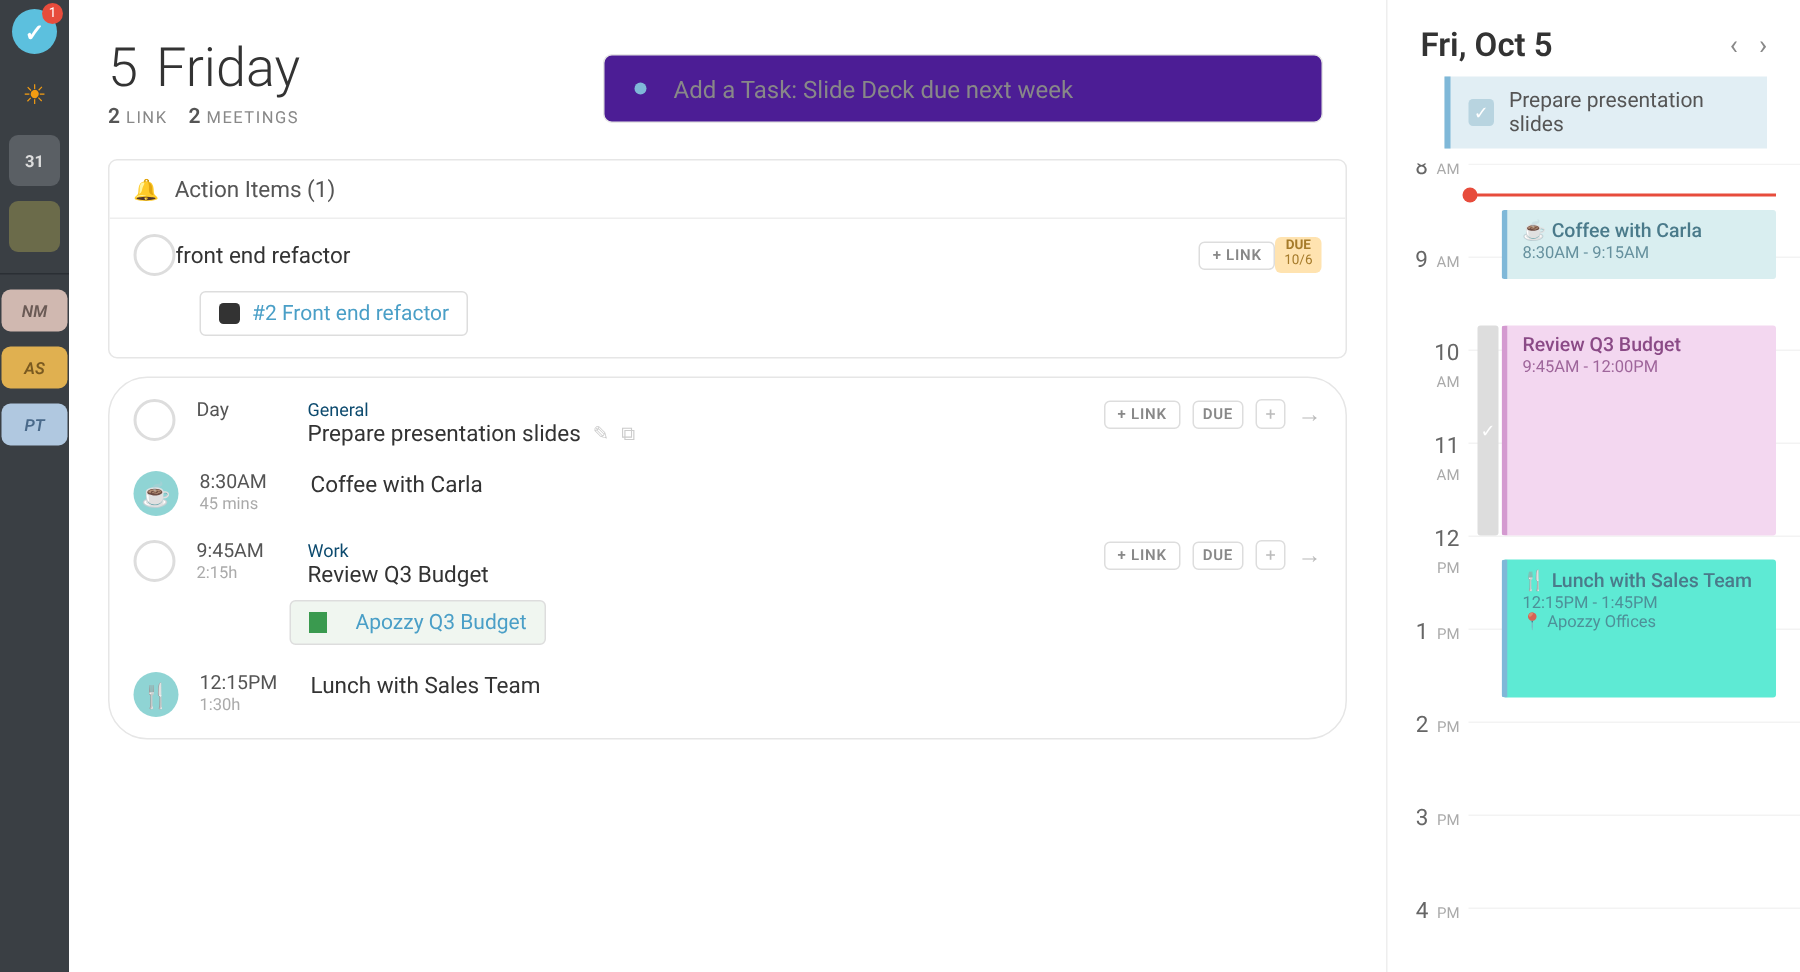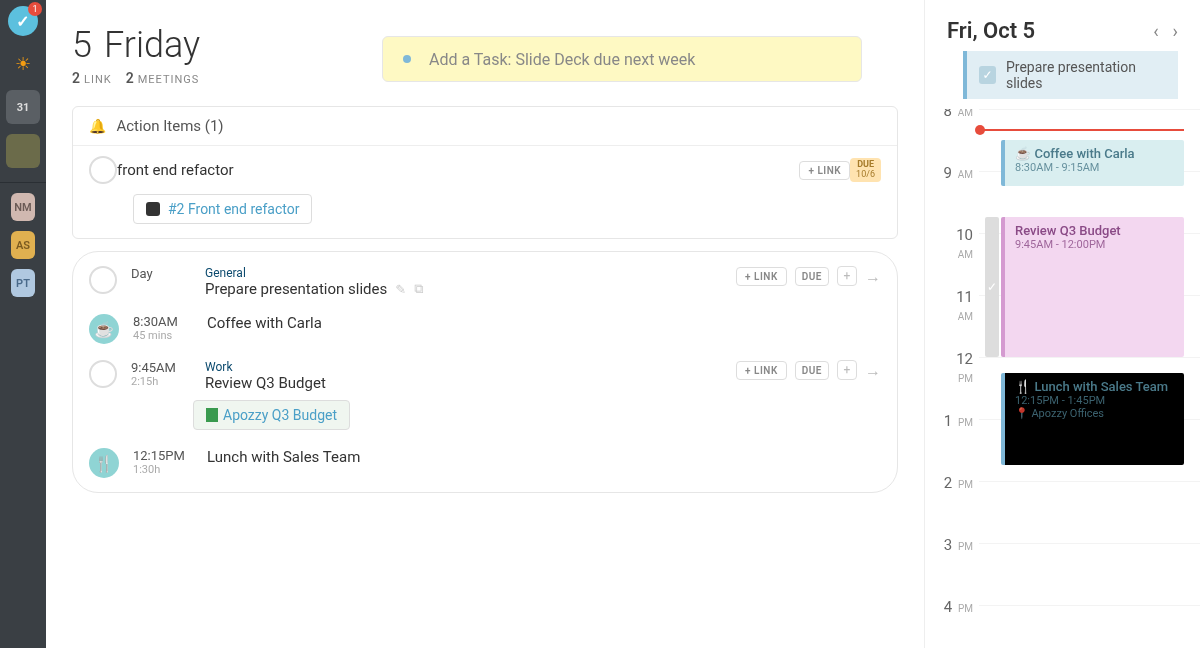--- a/index.html
+++ b/index.html
@@ -6,29 +6,29 @@
 body { background: #fff; height: 648px; width: 1200px; overflow: hidden; display: flex; }
 .left-rail { width: 46px; background: #3a3f44; display: flex; flex-direction: column; align-items: center; padding-top: 6px; }
 .rail-icon { width: 34px; height: 34px; border-radius: 6px; display: flex; align-items: center; justify-content: center; margin-bottom: 10px; cursor: pointer; position: relative; }
 .rail-logo { background: #5cc0de; border-radius: 50%; width: 30px; height: 30px; }
 .rail-logo::after { content: "✓"; color: #fff; font-size: 16px; font-weight: bold; }
 .rail-badge { position: absolute; top: -4px; right: -4px; background: #e74c3c; color: #fff; font-size: 9px; width: 14px; height: 14px; border-radius: 50%; display: flex; align-items: center; justify-content: center; }
 .rail-sun { color: #f39c12; font-size: 18px; }
 .rail-cal { background: #5a5f64; color: #ddd; font-size: 11px; font-weight: bold; }
 .rail-gen { background: #6b6b4a; }
 .rail-divider { width: 46px; height: 1px; background: #2a2f34; margin: 4px 0 10px; }
-.rail-avatar { width: 24px; height: 28px; border-radius: 6px; display: flex; align-items: center; justify-content: center; font-size: 11px; font-weight: 600; margin-bottom: 10px; cursor: pointer; }
+.rail-avatar { width: 44px; height: 28px; border-radius: 6px; display: flex; align-items: center; justify-content: center; font-size: 11px; font-weight: 600; margin-bottom: 10px; cursor: pointer; font-style: italic; }
 .main { flex: 1; display: flex; }
 .center { flex: 1; padding: 24px 26px 0 26px; overflow-y: auto; }
 .day-header { display: flex; align-items: baseline; gap: 12px; margin-bottom: 4px; }
 .day-num { font-size: 36px; font-weight: 300; color: #333; }
 .day-name { font-size: 36px; font-weight: 300; color: #333; }
 .day-stats { display: flex; gap: 14px; color: #888; font-size: 11px; letter-spacing: 1px; margin-bottom: 14px; }
 .day-stats span b { font-size: 14px; color: #555; font-weight: 600; margin-right: 3px; }
-.add-task-bar { position: absolute; top: 36px; left: 336px; width: 480px; height: 46px; border: 1px solid #e6e6e6; border-radius: 6px; display: flex; align-items: center; padding: 0 20px; gap: 18px; background: #fef9c3; }
+.add-task-bar { position: absolute; top: 36px; left: 356px; width: 480px; height: 46px; border: 1px solid #e6e6e6; border-radius: 6px; display: flex; align-items: center; padding: 0 20px; gap: 18px; background: #4c1d95; }
 .add-task-dot { width: 8px; height: 8px; border-radius: 50%; background: #7fb8d8; }
 .add-task-text { color: #888; font-size: 16px; }
 .card { border: 1px solid #e6e6e6; border-radius: 6px; margin-bottom: 12px; }
 .card-header { padding: 10px 16px; display: flex; align-items: center; gap: 10px; color: #555; font-size: 15px; border-bottom: 1px solid #eee; }
 .bell { font-size: 14px; }
 .action-row { padding: 10px 16px; display: flex; align-items: center; }
 .check-circle { width: 28px; height: 28px; border: 2px solid #ddd; border-radius: 50%; flex-shrink: 0; cursor: pointer; }
 .action-title { flex: 1; color: #333; font-size: 15px; }
 .link-btn { border: 1px solid #ddd; border-radius: 4px; padding: 3px 8px; font-size: 10px; color: #888; cursor: pointer; font-weight: 600; letter-spacing: 0.5px; }
 .due-tag { background: #ffe3b0; border-radius: 4px; padding: 2px 6px; font-size: 9px; color: #a67b2a; text-align: center; line-height: 1.1; }
@@ -41,42 +41,42 @@
 .item-time { width: 60px; flex-shrink: 0; }
 .item-time .t { font-size: 13px; color: #555; }
 .item-time .d { font-size: 11px; color: #aaa; }
 .item-body { flex: 1; }
 .item-cat { font-size: 12px; color: #0c4a6e; }
 .item-title { font-size: 15px; color: #333; display: flex; align-items: center; gap: 8px; }
 .item-actions { display: flex; align-items: center; gap: 8px; }
 .mini-btn { border: 1px solid #ddd; border-radius: 4px; width: 20px; height: 20px; display: flex; align-items: center; justify-content: center; color: #bbb; font-size: 12px; cursor: pointer; }
 .arrow-btn { color: #bbb; font-size: 16px; cursor: pointer; }
 .sub-link-row { padding: 0 16px 10px 120px; }
-.doc-link { display: inline-flex; align-items: center; gap: 5px; border: 1px solid #ddd; border-radius: 4px; padding: 6px 12px; font-size: 14px; color: #4a9fc7; background: #f0f6f0; cursor: pointer; }
+.doc-link { display: inline-flex; align-items: center; gap: 19px; border: 1px solid #ddd; border-radius: 4px; padding: 6px 12px; font-size: 14px; color: #4a9fc7; background: #f0f6f0; cursor: pointer; }
 .doc-icon { width: 12px; height: 14px; background: #3a9a4f; display: inline-block; }
 .right { width: 276px; border-left: 1px solid #eee; display: flex; flex-direction: column; }
 .right-header { padding: 18px 22px 8px; display: flex; align-items: center; justify-content: space-between; }
 .right-title { font-size: 22px; font-weight: 600; color: #333; }
 .nav-arrows { display: flex; gap: 14px; color: #888; font-size: 18px; cursor: pointer; }
 .allday { margin: 0 22px 10px 38px; background: #e1eef4; border-left: 4px solid #7fb8d8; padding: 8px 12px; display: flex; align-items: center; gap: 10px; font-size: 14px; color: #555; }
 .allday-check { width: 18px; height: 18px; background: #b8d4e0; border-radius: 3px; display: flex; align-items: center; justify-content: center; color: #fff; font-size: 12px; }
 .timeline { flex: 1; position: relative; padding-left: 54px; overflow: hidden; }
 .hour { height: 62px; border-top: 1px solid #f3f3f3; position: relative; }
 .hour-label { position: absolute; left: -42px; top: -8px; font-size: 15px; color: #666; width: 36px; text-align: right; }
 .hour-label .ampm { font-size: 10px; color: #aaa; margin-left: 2px; }
 .now-line { position: absolute; left: 54px; right: 16px; height: 2px; background: #e74c3c; top: 20px; z-index: 5; }
 .now-dot { position: absolute; left: 50px; top: 16px; width: 10px; height: 10px; border-radius: 50%; background: #e74c3c; z-index: 6; }
 .event { position: absolute; left: 76px; right: 16px; border-radius: 2px; padding: 6px 10px; border-left: 4px solid; }
 .event .et { font-size: 13px; font-weight: 500; }
 .event .etime { font-size: 11px; opacity: 0.8; }
 .event .eloc { font-size: 11px; opacity: 0.8; }
 .event-strip { position: absolute; left: 60px; width: 14px; background: #ddd; border-radius: 2px; display:flex; align-items:center; justify-content:center; color:#fff; font-size:12px;}
 .ev-coffee { background: #d9eef0; border-left-color: #7fb8d8; color: #4a7a8a; top: 31px; height: 46px; }
 .ev-review { background: #f3d7f0; border-left-color: #d49ad0; color: #8a4a86; top: 108px; height: 140px; }
-.ev-lunch { background: #000000; border-left-color: #7fb8d8; color: #4a7a8a; top: 264px; height: 92px; }
+.ev-lunch { background: #5eead4; border-left-color: #7fb8d8; color: #4a7a8a; top: 264px; height: 92px; }
 .edit-icon, .copy-icon { color: #ccc; font-size: 13px; cursor: pointer; }
 </style>
 </head>
 <body>
 
 <div class="left-rail">
   <div class="rail-icon rail-logo">
     <div class="rail-badge">1</div>
   </div>
   <div class="rail-icon rail-sun">☀</div>

